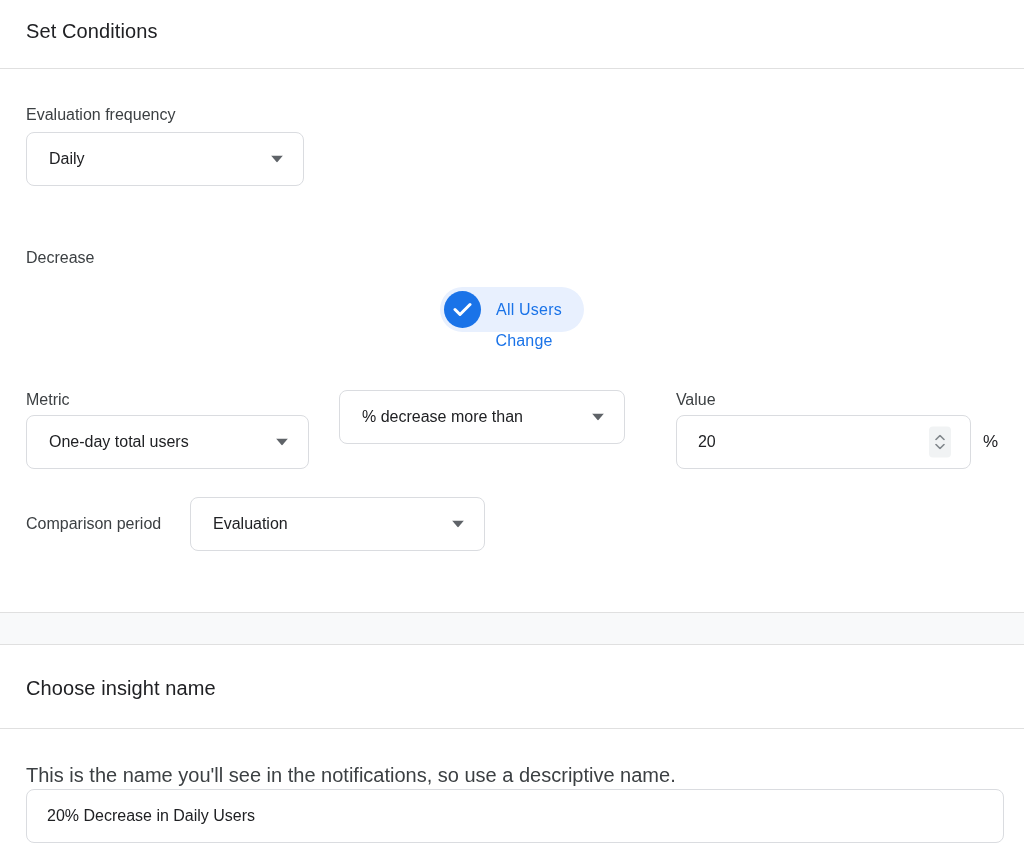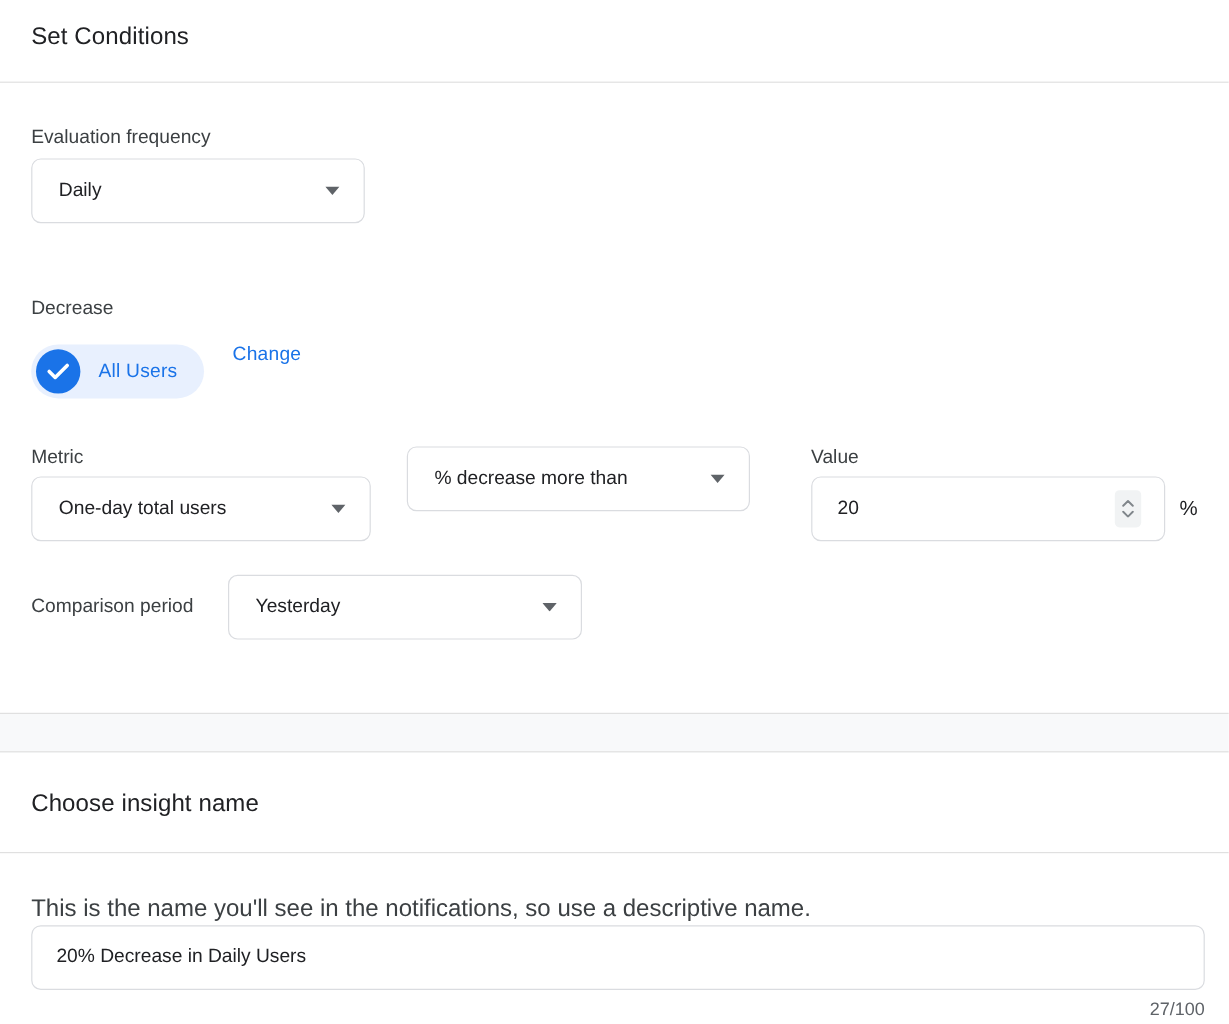--- a/index.html
+++ b/index.html
@@ -49,21 +49,22 @@
     right: 20px;
     top: 50%;
     transform: translateY(-50%);
     width: 12px; height: 7px;
   }
   .select-eval { margin-top: 7px; width: 278px; }
   .lbl-segment { margin-top: 62px; }
   .segment-row {
     margin-top: 19px;
     display: flex;
-    align-items: flex-start;
+    align-items: center;
+    flex-direction: column;
   }
   .segment-chip {
     display: inline-flex;
     align-items: center;
     height: 45px;
     border-radius: 23px;
     background: #e8f0fe;
     padding: 0 22px 0 4px;
     cursor: pointer;
   }
@@ -250,21 +251,21 @@
           </div>
           <span class="percent-suffix">%</span>
         </div>
       </div>
 
     </div>
 
     <div class="comparison-row">
       <div class="field-label">Comparison period</div>
       <div class="select-box select-comparison">
-        <span class="select-value">Yesterday</span>
+        <span class="select-value">Evaluation</span>
         <svg class="select-caret" viewBox="0 0 12 7">
           <path d="M0 0 L12 0 L6 7 Z" fill="#5f6368"></path>
         </svg>
       </div>
     </div>
 
   </div>
 </div>
 
 <div class="gray-band"></div>

